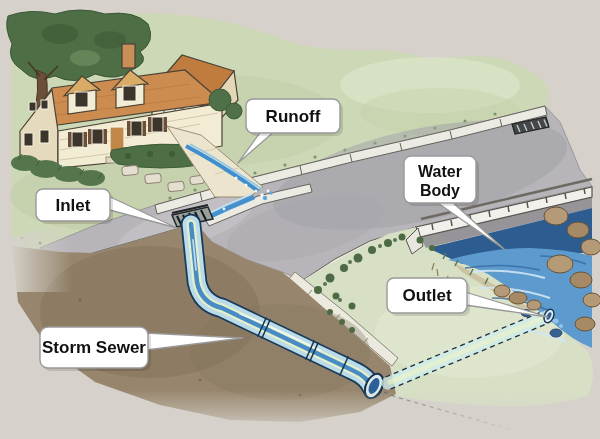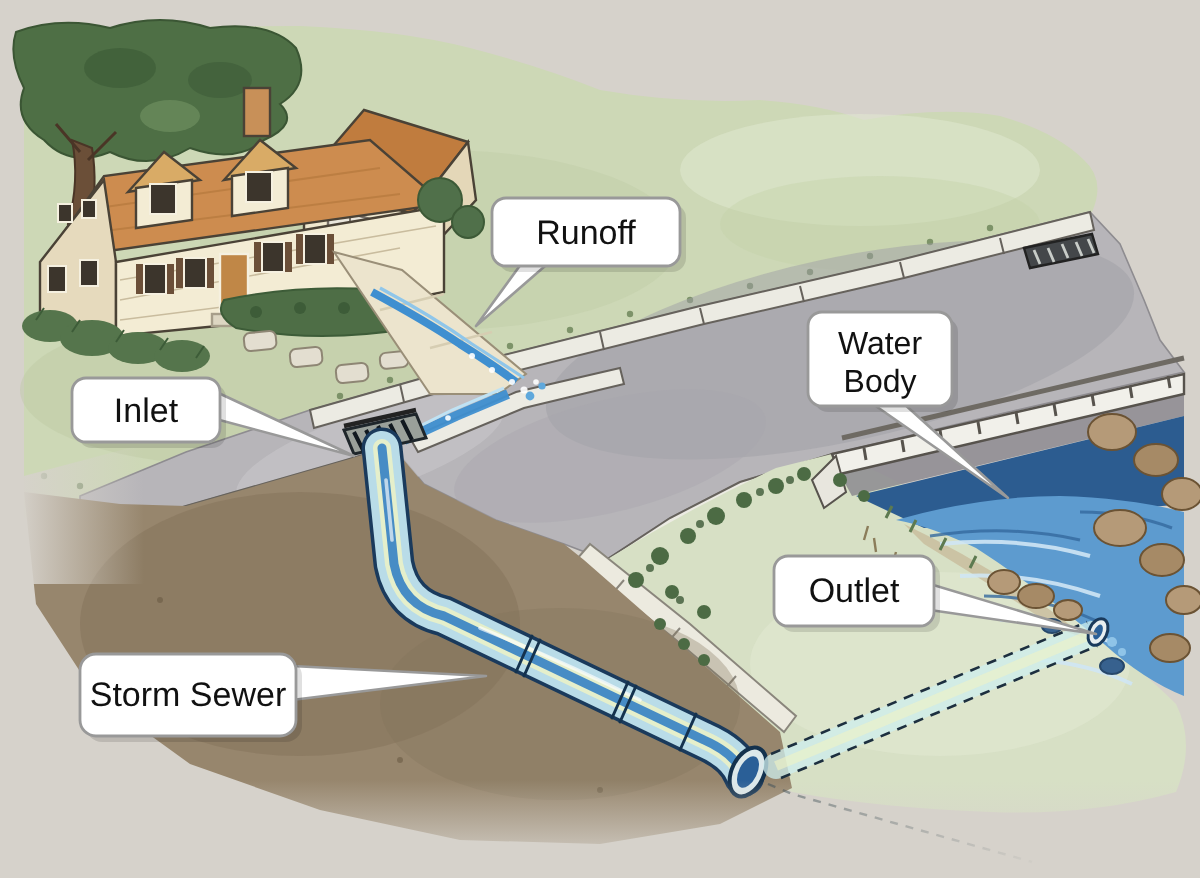--- a/index.html
+++ b/index.html
@@ -1,17 +1,17 @@
 <!DOCTYPE html>
 <html><head>
 <meta charset="utf-8">
 <style>
   html,body{margin:0;padding:0;background:#d6d2cb;}
   .stage{position:relative;width:600px;height:439px;overflow:hidden;background:#d6d2cb;
-         font-family:"Liberation Sans",sans-serif;}
+         font-family:"Liberation Sans",sans-serif;font-weight:bold;}
   svg{display:block;}
   text.callout-text{font-family:"Liberation Sans",sans-serif;font-size:17px;fill:#111;}
   text.callout-text.small{font-size:16px;}
 </style>
 </head>
 <body>
 
 <div class="stage">
 <svg width="600" height="439" viewBox="0 0 600 439">
   <defs>

